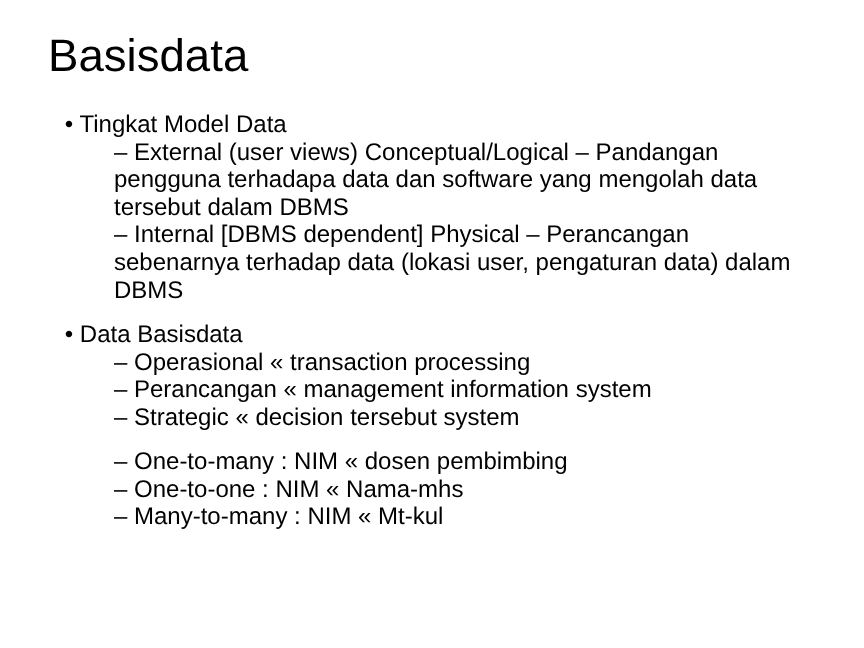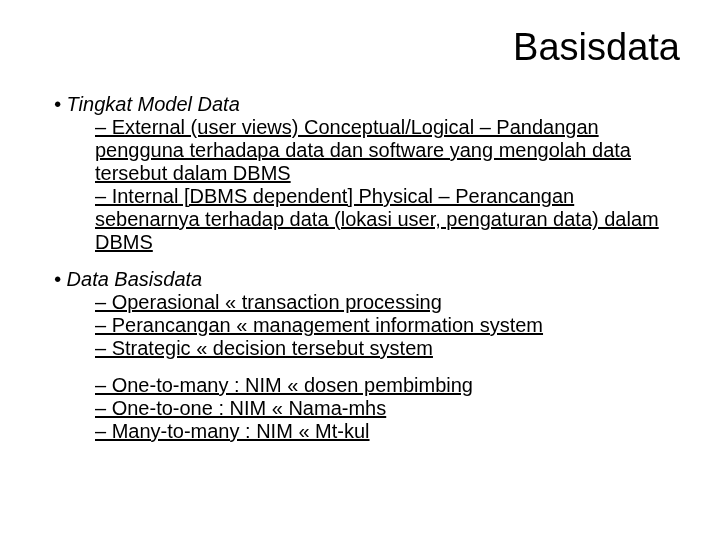--- a/index.html
+++ b/index.html
@@ -11,39 +11,37 @@
     font-family: Arial, Helvetica, sans-serif;
     color: #000;
   }
   .slide {
     box-sizing: border-box;
     width: 720px;
     height: 540px;
     padding: 18px 40px 20px 40px;
   }
   .title {
-    text-align: right;
+    text-align: left;
     font-size: 38px;
     margin: 8px 0 24px 0;
     font-weight: normal;
   }
   .body {
     font-size: 20px;
     line-height: 1.15;
   }
   .group {
     margin-bottom: 14px;
   }
   .lvl1 {
     padding-left: 14px;
-    font-style: italic;
   }
   .lvl2 {
     padding-left: 55px;
-    text-decoration: underline;
   }
 </style>
 </head>
 <body>
 
 <div class="slide">
   <div class="title">Basisdata</div>
   <div class="body">
 
     <div class="group">

